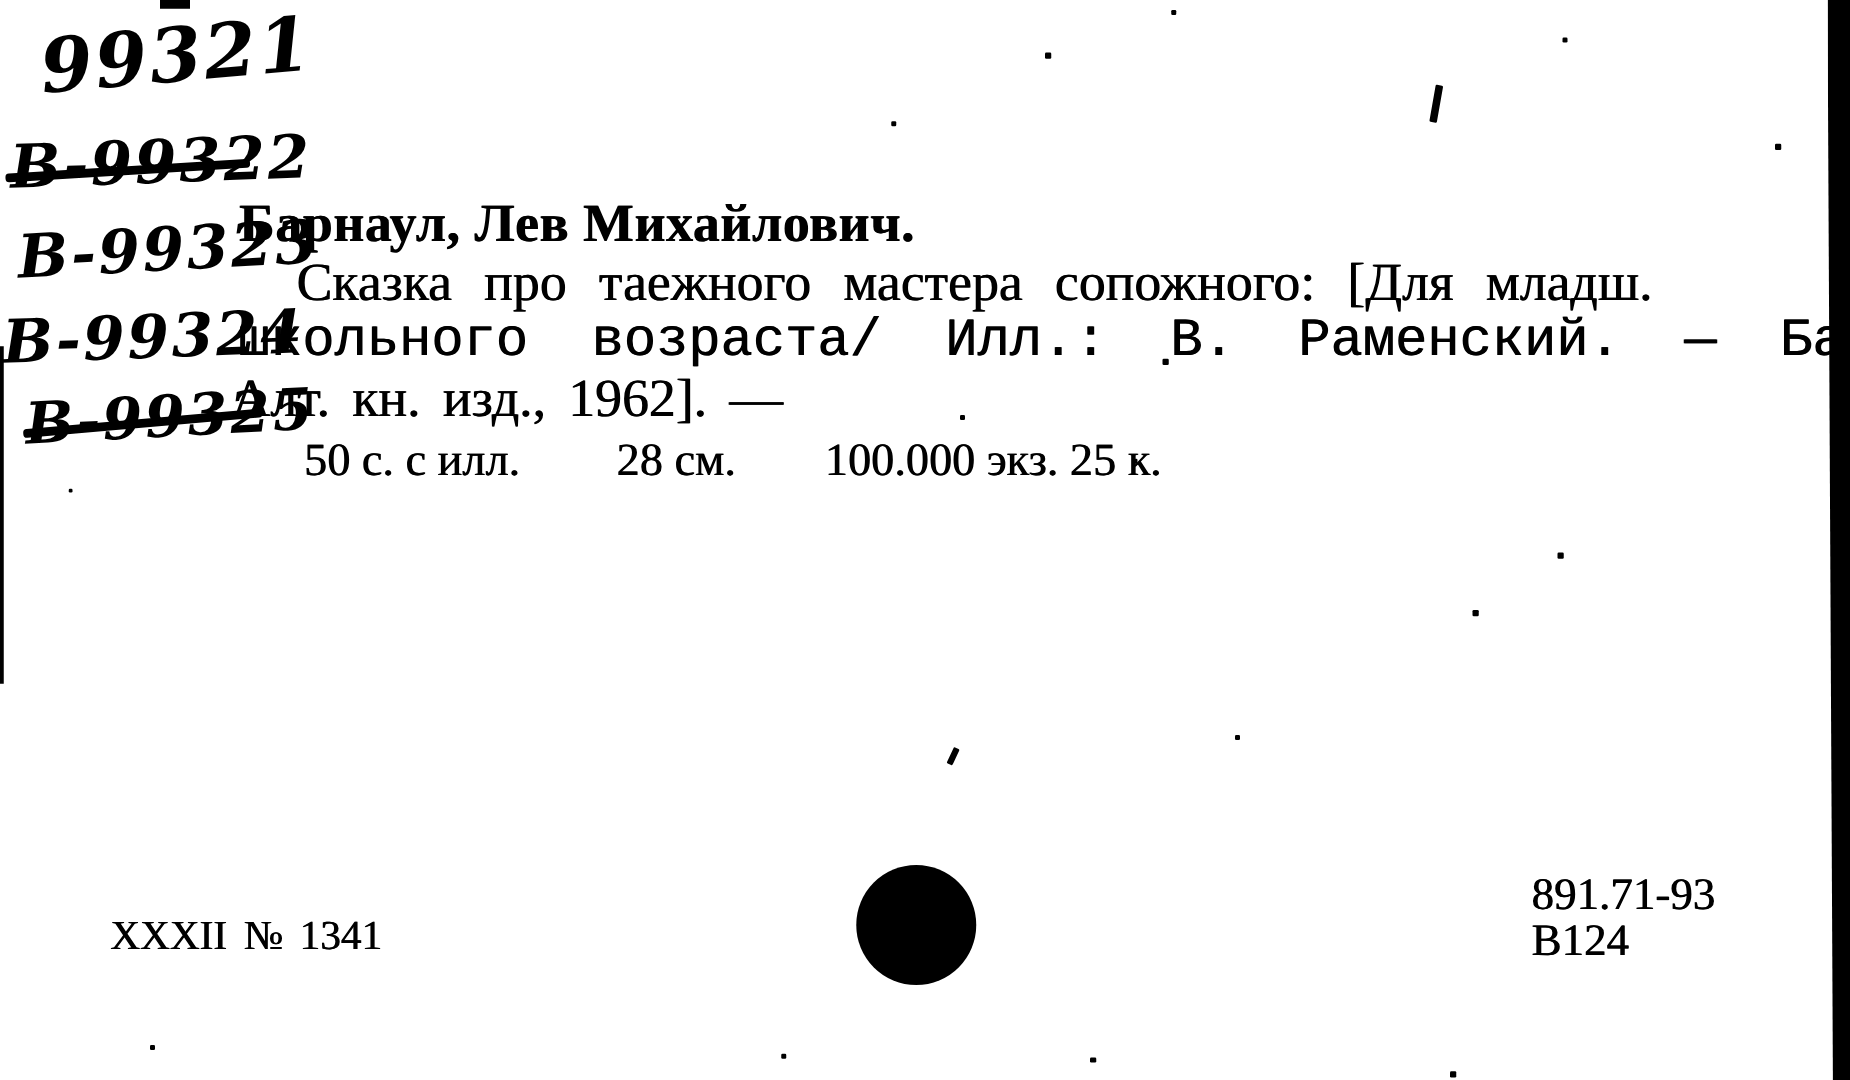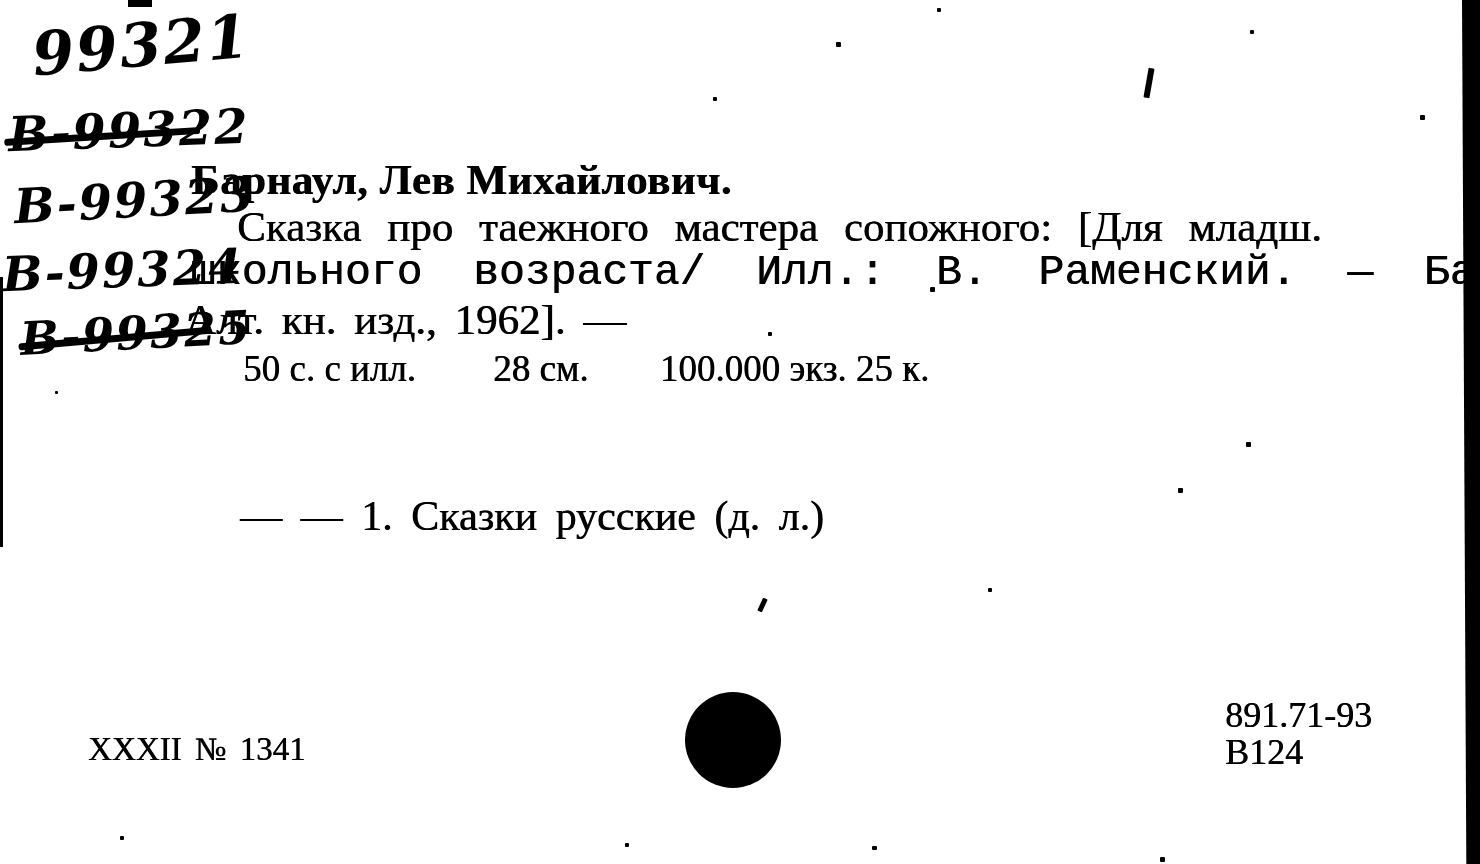--- a/index.html
+++ b/index.html
@@ -140,21 +140,20 @@
     <div class="ln title-a">Сказка про таежного мастера сопожного: [Для младш.</div>
     <div class="ln title-b">школьного возраста/ Илл.: В. Раменский. — Барнаул,</div>
     <div class="ln title-c">Алт. кн. изд., 1962]. —</div>
     <div class="collation">
       <span class="seg seg-pages">50 с. с илл.</span>
       <span class="seg seg-size">28 см.</span>
       <span class="seg">100.000 экз. 25 к.</span>
     </div>
   </div>
 
-  <div class="subject print">— — 1. Сказки русские (д. л.)</div>
 
   <div class="imprint print">
     <div>XXXII № 1341</div>
     
   </div>
 
   <div class="callnum print">
     <div>891.71-93</div>
     <div>В124</div>
   </div>

